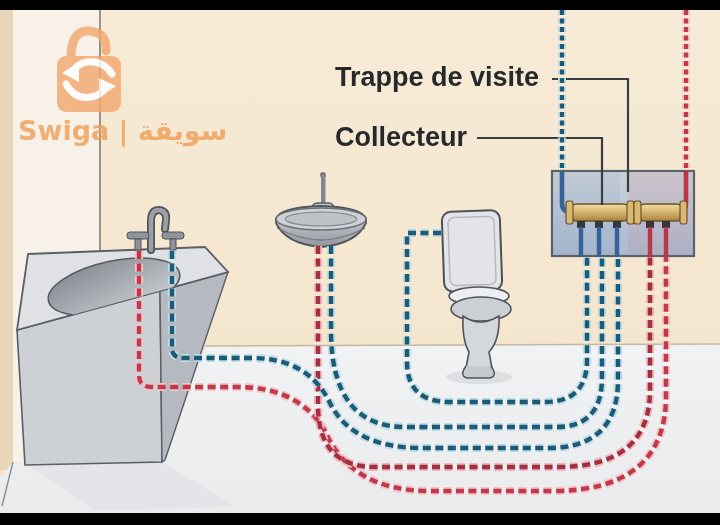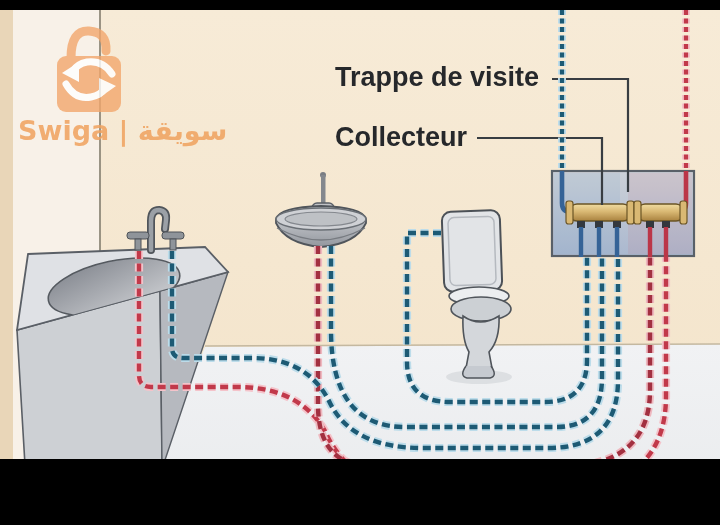--- a/index.html
+++ b/index.html
@@ -1,16 +1,16 @@
 <!DOCTYPE html>
 <html><head>
 <meta charset="utf-8">
 <style>
   html,body{margin:0;padding:0;background:#000;}
-  #stage{position:relative;width:720px;height:459px;overflow:hidden;background:#fef9c3;
+  #stage{position:relative;width:720px;height:525px;overflow:hidden;background:#fef9c3;
          font-family:"Liberation Sans",sans-serif;}
   svg{display:block;}
   .lbl{font-family:"Liberation Sans",sans-serif;font-weight:bold;font-size:27px;fill:#26282b;}
   .wm-text{font-family:"DejaVu Sans",sans-serif;font-weight:bold;font-size:27px;fill:#f0a25e;opacity:.85;}
 </style>
 </head>
 <body>
 
 <div id="stage">
 <svg width="720" height="525" viewBox="0 0 720 525">

